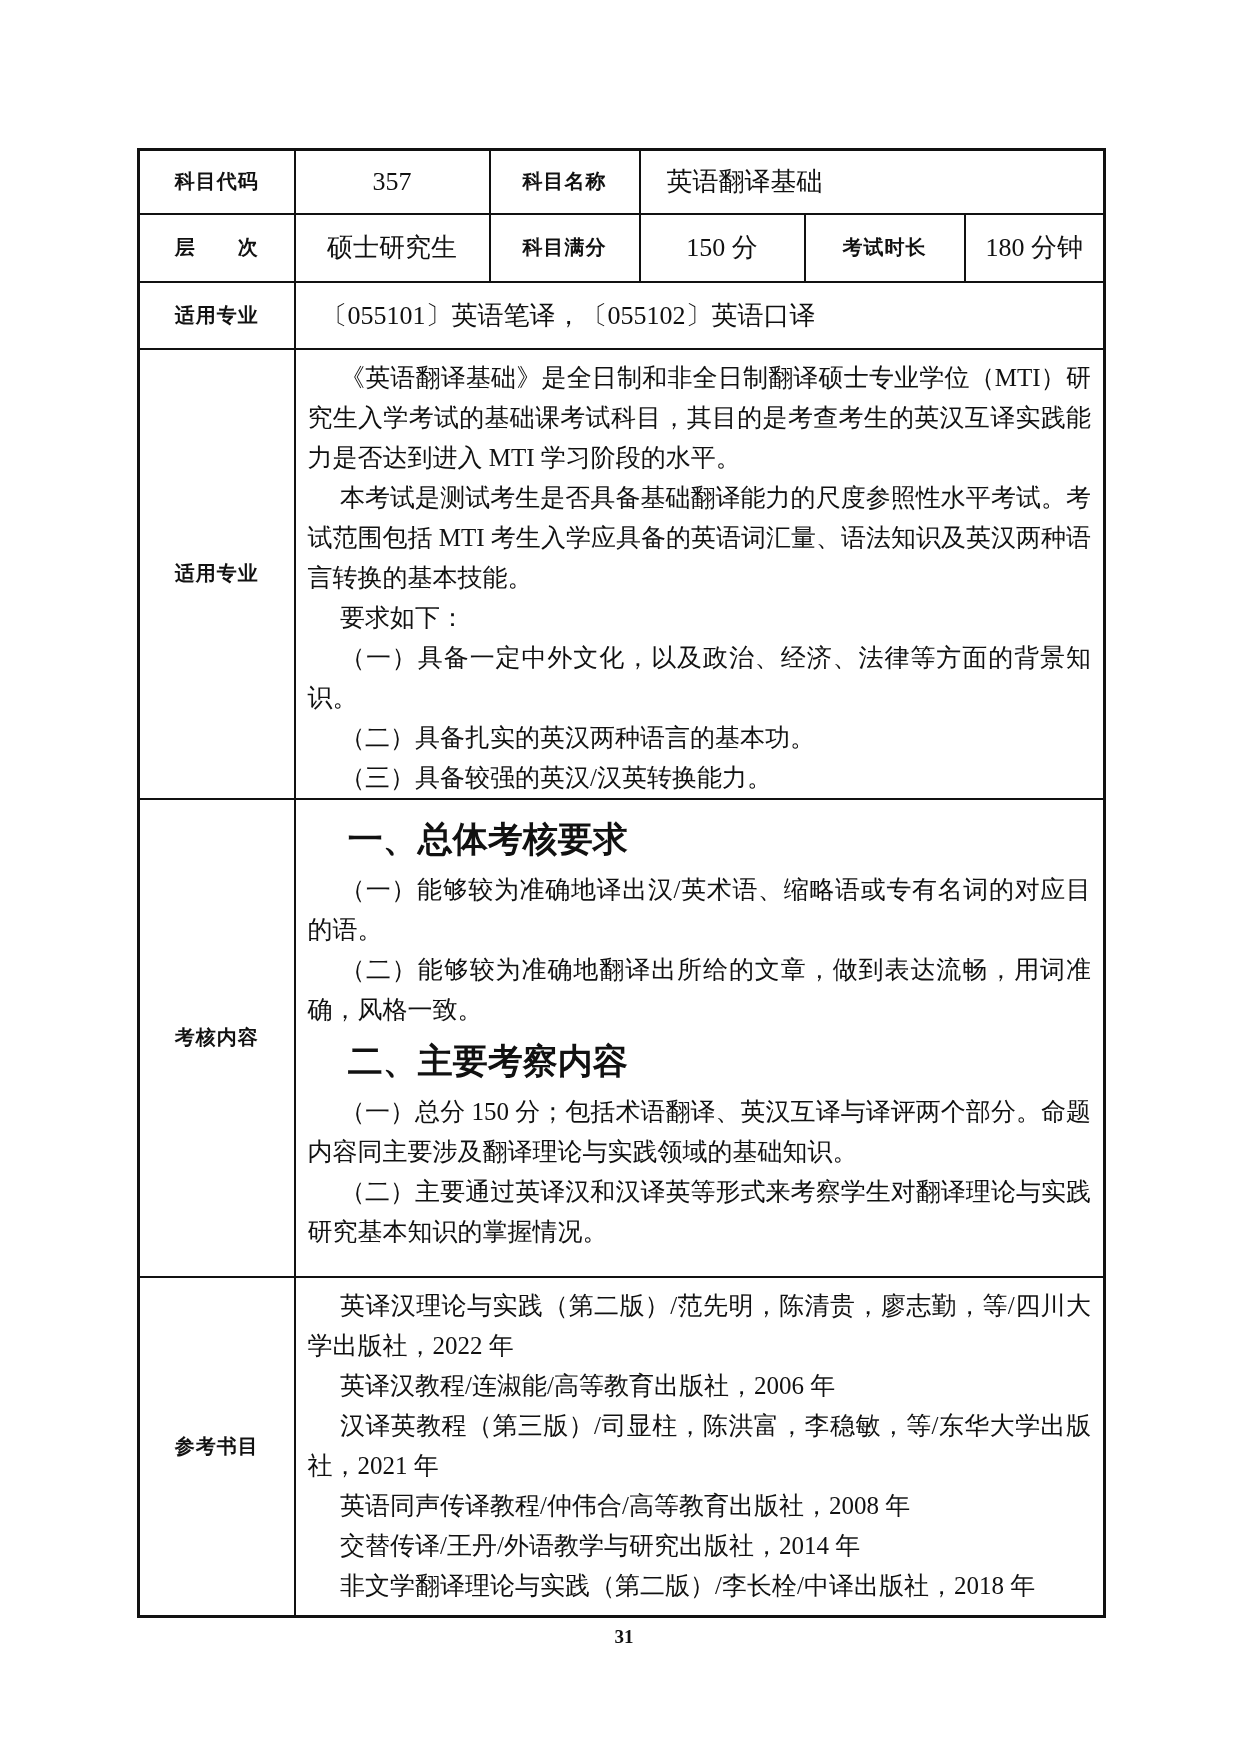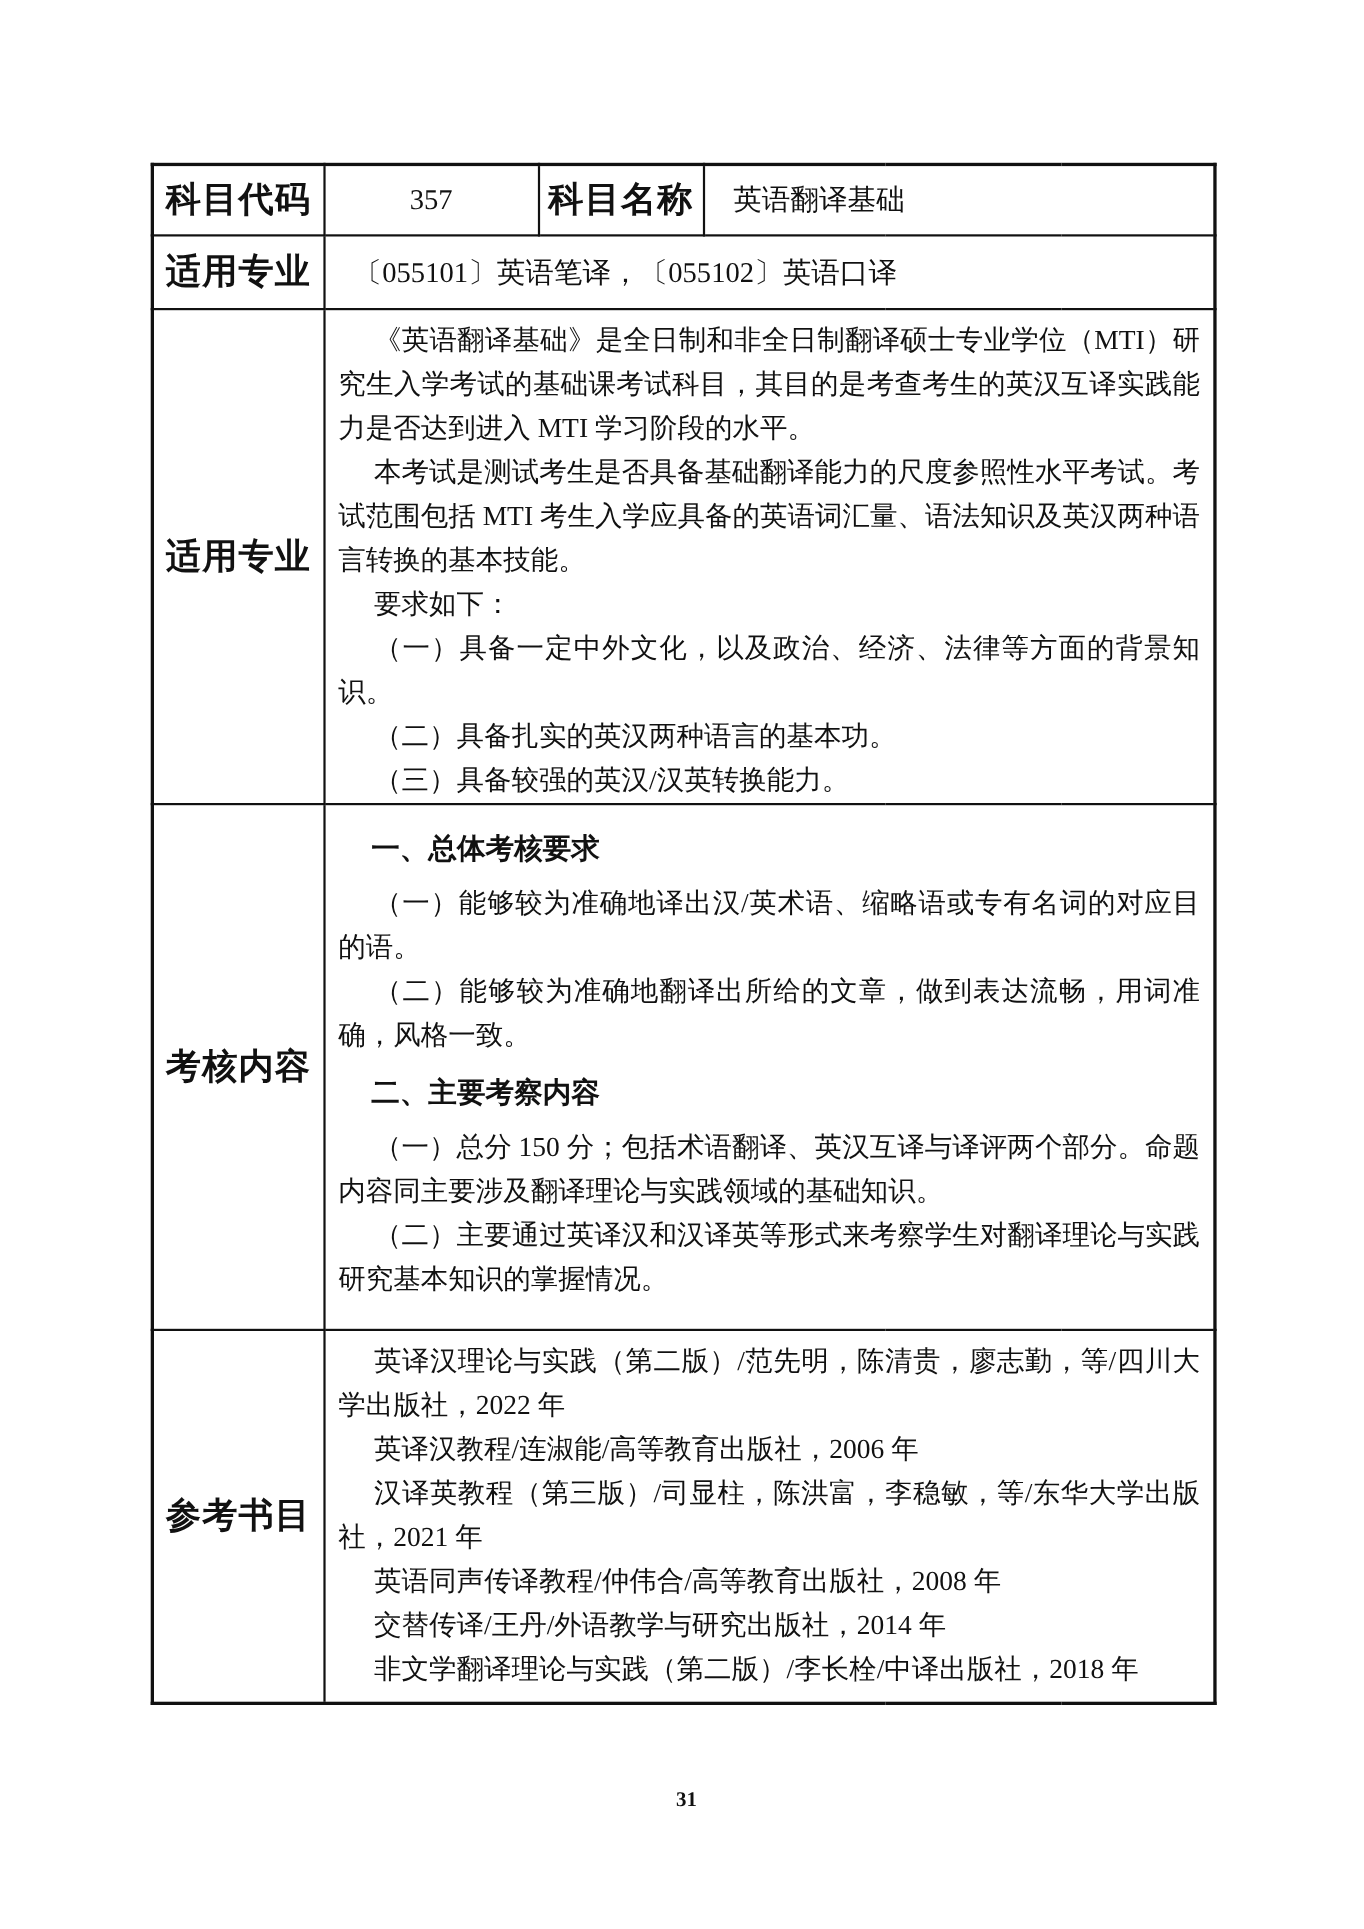--- a/index.html
+++ b/index.html
@@ -32,21 +32,21 @@
   tr.r1 { height: 64px; }
   tr.r2 { height: 68px; }
   tr.r3 { height: 67px; }
   tr.r4 { height: 427px; }
   tr.r5 { height: 478px; }
   tr.r6 { height: 340px; }
 
   td.label-cell {
     font-family: "Liberation Sans", sans-serif;
     font-weight: bold;
-    font-size: 32px;
+    font-size: 20px;
     text-align: center;
     vertical-align: middle;
     letter-spacing: 1px;
     white-space: nowrap;
   }
   td.value-cell {
     font-size: 26px;
     text-align: center;
     vertical-align: middle;
     white-space: nowrap;
@@ -63,21 +63,21 @@
   }
   p.para {
     margin: 0;
     line-height: 40px;
     text-align: justify;
     text-indent: 1.3em;
   }
   p.para.heading {
     font-family: "Liberation Sans", sans-serif;
     font-weight: bold;
-    font-size: 26px;
+    font-size: 35px;
     text-align: left;
     text-indent: 1.15em;
     margin: 11px 0 11px 0;
     line-height: 40px;
   }
   .page-number {
     position: absolute;
     top: 1626px;
     left: 4px;
     width: 100%;
@@ -100,20 +100,28 @@
       <col style="width:165px">
       <col style="width:160px">
       <col style="width:140px">
     </colgroup>
     <tbody>
       <tr class="r1">
         <td class="label-cell">科目代码</td>
         <td class="value-cell">357</td>
         <td class="label-cell">科目名称</td>
         <td class="value-cell value-left" colspan="3">英语翻译基础</td>
+      </tr>
+      <tr class="r2">
+        <td class="label-cell">层　　次</td>
+        <td class="value-cell">硕士研究生</td>
+        <td class="label-cell">科目满分</td>
+        <td class="value-cell">150 分</td>
+        <td class="label-cell">考试时长</td>
+        <td class="value-cell">180 分钟</td>
       </tr>
       <tr class="r3">
         <td class="label-cell">适用专业</td>
         <td class="value-cell value-left" colspan="5">〔055101〕英语笔译，〔055102〕英语口译</td>
       </tr>
       <tr class="r4">
         <td class="label-cell">适用专业</td>
         <td class="content-cell" colspan="5">
             <p class="para indent">《英语翻译基础》是全日制和非全日制翻译硕士专业学位（MTI）研究生入学考试的基础课考试科目，其目的是考查考生的英汉互译实践能力是否达到进入 MTI 学习阶段的水平。</p>
             <p class="para indent">本考试是测试考生是否具备基础翻译能力的尺度参照性水平考试。考试范围包括 MTI 考生入学应具备的英语词汇量、语法知识及英汉两种语言转换的基本技能。</p>

